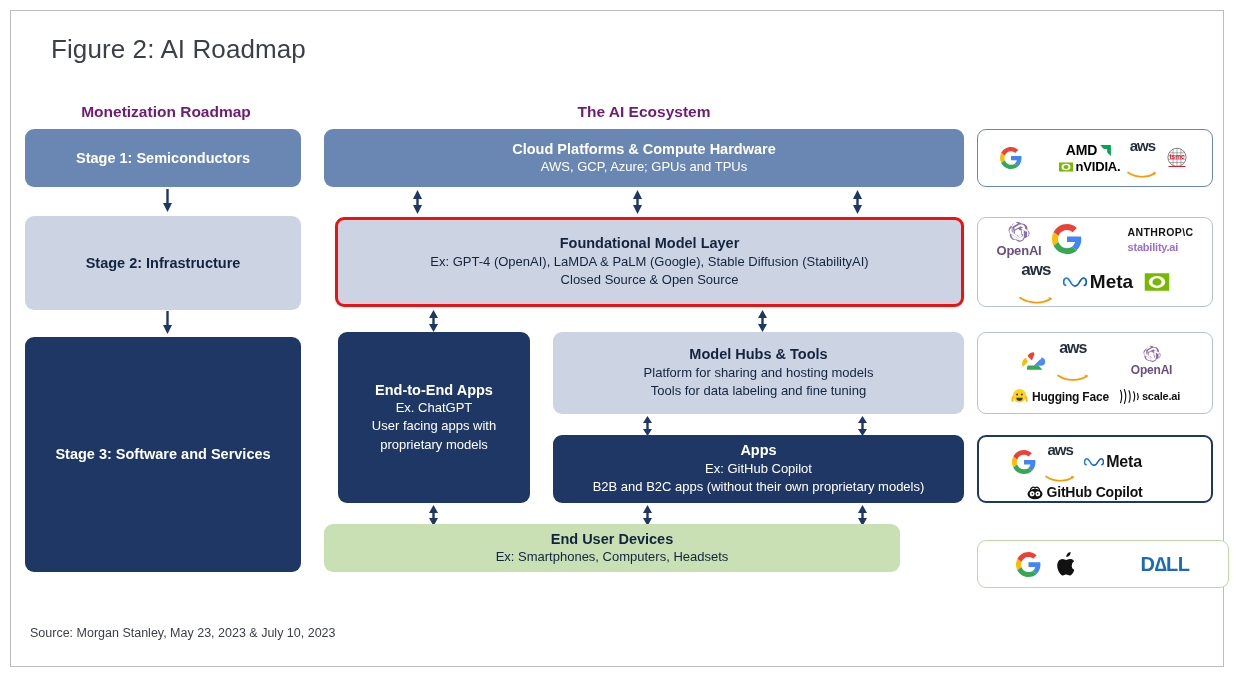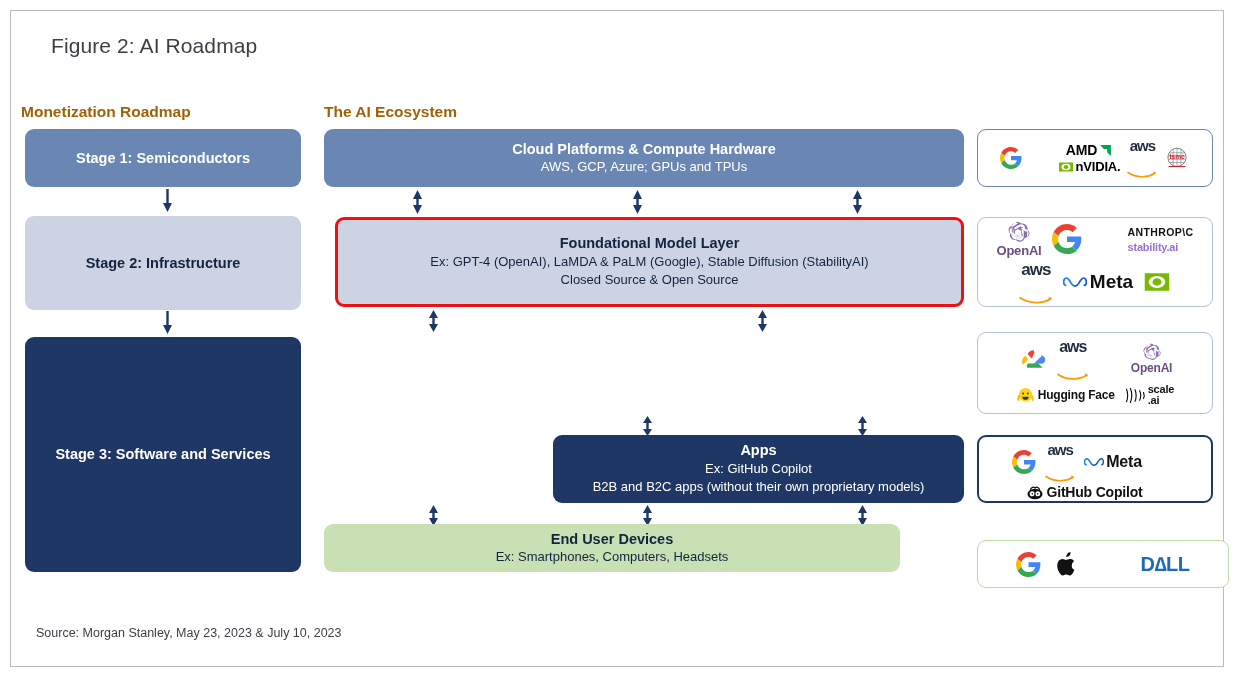--- a/index.html
+++ b/index.html
@@ -11,32 +11,32 @@
   #frame {
     position: absolute; left: 10px; top: 10px;
     width: 1214px; height: 657px;
     border: 1px solid #b9bcc2;
     background: #ffffff;
   }
 
   
   #fig-title {
     position: absolute; left: 40px; top: 23px;
-    font-size: 21px; color: #3b3f47; letter-spacing: .1px;
+    font-size: 26px; color: #3b3f47; letter-spacing: .1px;
     white-space: nowrap;
   }
   .col-header {
     position: absolute; font-size: 15.5px; font-weight: bold;
-    color: #a16207; white-space: nowrap;
+    color: #701a75; text-align: center; white-space: nowrap;
   }
   #hdr-monet { left: 10px; top: 92px; width: 290px; }
   #hdr-eco   { left: 313px; top: 92px; width: 640px; }
 
   #source {
-    position: absolute; left: 25px; top: 615px;
+    position: absolute; left: 19px; top: 615px;
     font-size: 12.5px; color: #3b3f47; white-space: nowrap;
   }
 
   
   .box {
     position: absolute;
     border-radius: 9px;
     display: flex; flex-direction: column;
     align-items: center; justify-content: center;
     text-align: center;
@@ -167,21 +167,32 @@
     </svg>
   </div>
   <div class="arrow" style="left:745px; top:299px; height:22px;">
     <svg width="13" height="22" viewBox="0 0 13 22">
       <line x1="6.5" y1="3" x2="6.5" y2="19" stroke="#1e3764" stroke-width="2.4"></line>
       <polygon points="6.5,0 2,8 11,8" fill="#1e3764"></polygon>
       <polygon points="6.5,22 2,14 11,14" fill="#1e3764"></polygon>
     </svg>
   </div>
 
-
+  <div class="box navy" style="left:327px; top:321px; width:192px; height:171px;">
+    <div class="t">End-to-End Apps</div>
+    <div class="s">Ex. ChatGPT</div>
+    <div class="s">User facing apps with</div>
+    <div class="s">proprietary models</div>
+  </div>
+
+  <div class="box light" style="left:542px; top:321px; width:411px; height:82px;">
+    <div class="t">Model Hubs &amp; Tools</div>
+    <div class="s">Platform for sharing and hosting models</div>
+    <div class="s">Tools for data labeling and fine tuning</div>
+  </div>
 
   <div class="arrow" style="left:630px; top:405px; height:20px;">
     <svg width="13" height="20" viewBox="0 0 13 20">
       <line x1="6.5" y1="3" x2="6.5" y2="17" stroke="#1e3764" stroke-width="2.4"></line>
       <polygon points="6.5,0 2,7 11,7" fill="#1e3764"></polygon>
       <polygon points="6.5,20 2,13 11,13" fill="#1e3764"></polygon>
     </svg>
   </div>
   <div class="arrow" style="left:845px; top:405px; height:20px;">
     <svg width="13" height="20" viewBox="0 0 13 20">
@@ -371,21 +382,21 @@
     <span class="logo" style="gap:2px;">
       <svg width="22" height="17" viewBox="0 0 28 22">
         <g stroke="#111" stroke-width="1.5" fill="none" stroke-linecap="round">
           <path d="M3 3c2 4 2 12 0 16"></path>
           <path d="M8 2c2.4 5 2.4 13 0 18"></path>
           <path d="M14 3.5c2 4 2 11 0 15"></path>
           <path d="M20 5c1.5 3.2 1.5 8.8 0 12"></path>
           <path d="M25 7c1 2.2 1 5.8 0 8"></path>
         </g>
       </svg>
-      <span style="display:flex;flex-direction:column;line-height:1.05;">
+      <span style="display:flex;flex-direction:row;line-height:1.05;">
         <span class="logo-txt" style="font-size:11px;color:#111;">scale</span>
         <span class="logo-txt" style="font-size:11px;color:#111;">.ai</span>
       </span>
     </span>
   </div>
 
   <div class="logo-panel lp-navy" style="left:966px; top:424px; width:236px; height:68px; gap:2px 9px;">
     <span class="logo gmark">
       <svg width="24" height="24" viewBox="0 0 48 48">
         <path fill="#EA4335" d="M24 9.5c3.5 0 6.6 1.2 9 3.6l6.7-6.7C35.6 2.6 30.1 0 24 0 14.6 0 6.5 5.4 2.6 13.2l7.8 6.1C12.3 13.3 17.6 9.5 24 9.5z"></path>

